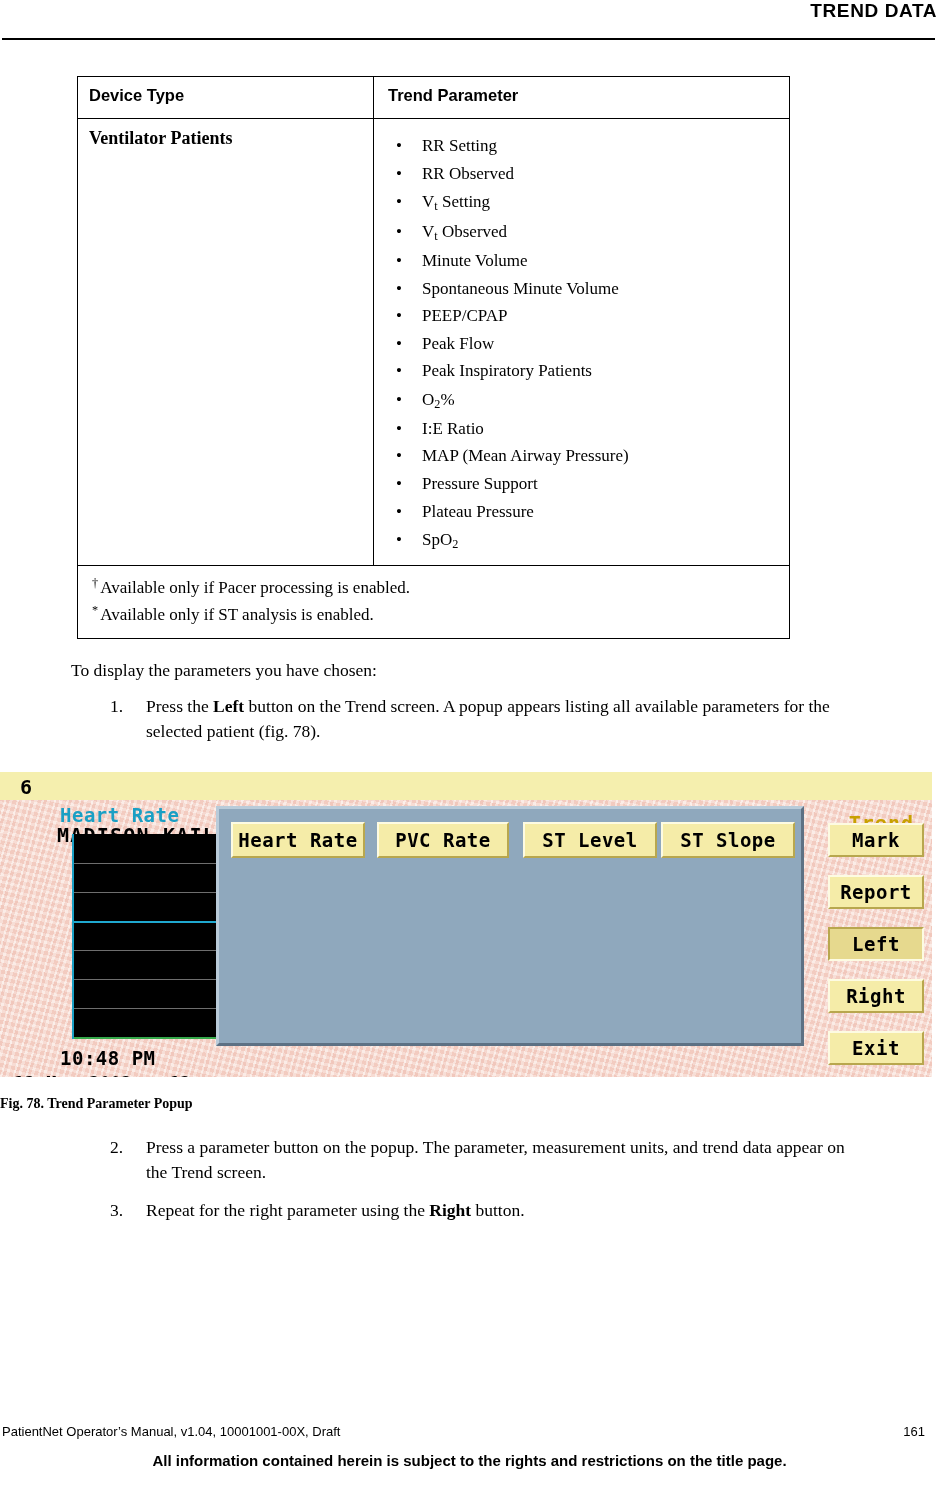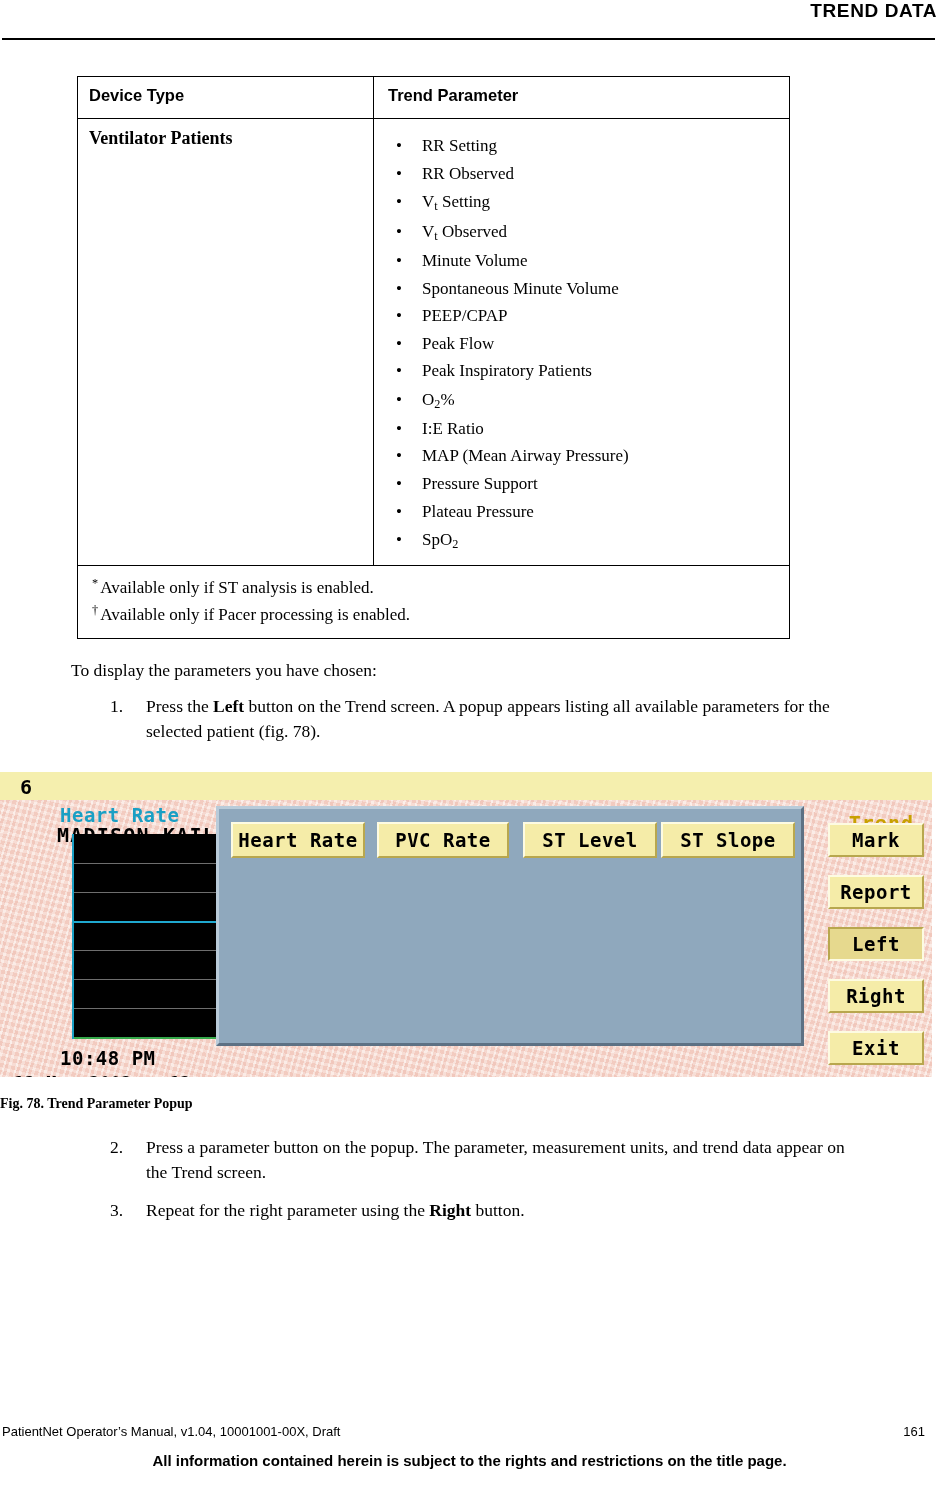--- a/index.html
+++ b/index.html
@@ -379,24 +379,24 @@
           <li><span class="bul">•</span><span>I:E Ratio</span></li>
           <li><span class="bul">•</span><span>MAP (Mean Airway Pressure)</span></li>
           <li><span class="bul">•</span><span>Pressure Support</span></li>
           <li><span class="bul">•</span><span>Plateau Pressure</span></li>
           <li class="tall"><span class="bul">•</span><span>SpO</span><sub>2</sub></li>
         </ul>
     </div>
   </div>
   <div class="tbl-foot">
     <div class="footnote">
+      <span class="mark">†</span><span>Available only if Pacer processing is enabled.</span>
+    </div>
+    <div class="footnote">
       <span class="mark">*</span><span>Available only if ST analysis is enabled.</span>
-    </div>
-    <div class="footnote">
-      <span class="mark">†</span><span>Available only if Pacer processing is enabled.</span>
     </div>
   </div>
 </div>
 
 <div class="lead-text">To display the parameters you have chosen:</div>
 
 <div class="steps first">
   <div class="step">
     <span class="num">1.</span><span>Press the </span><b>Left</b><span> button on the Trend screen. A popup appears listing all available parameters for the selected patient (fig. 78).</span>
   </div>

